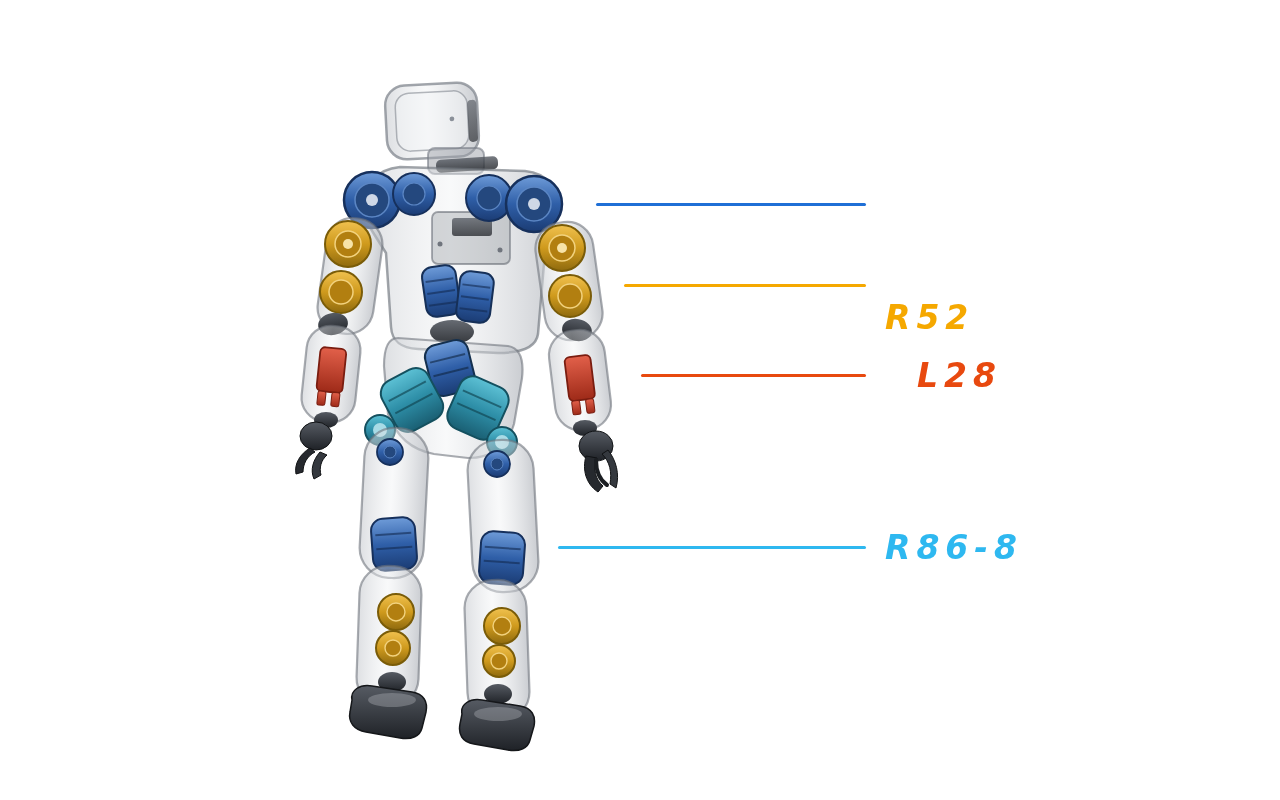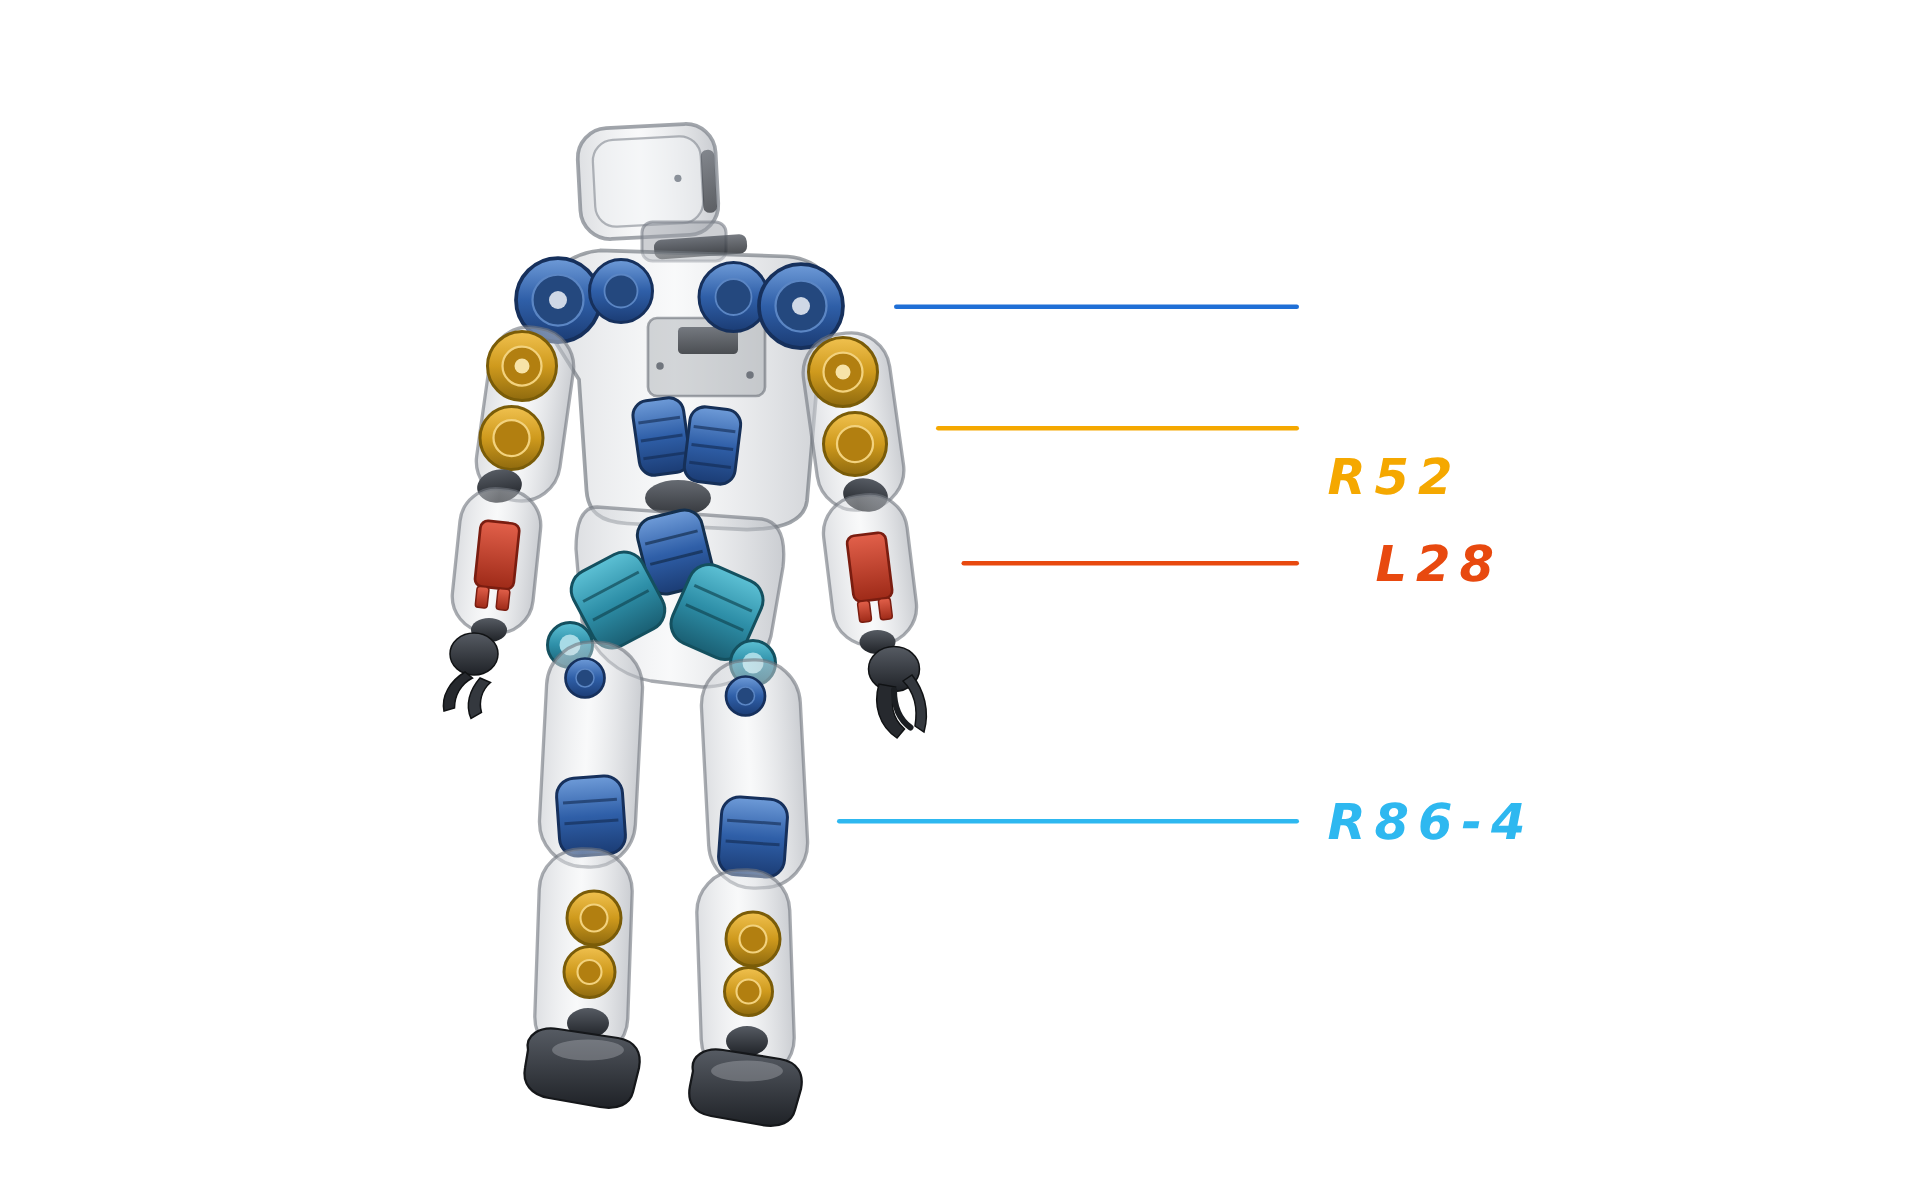--- a/index.html
+++ b/index.html
@@ -209,15 +209,15 @@
     </g>
   </svg>
 
   <div class="callout-line" style="left: 596px; top: 203px; width: 270px; background: rgb(31, 111, 214);"></div>
   <div class="callout-line" style="left: 624px; top: 284px; width: 242px; background: rgb(245, 168, 0);"></div>
   <div class="callout-line" style="left: 641px; top: 374px; width: 225px; background: rgb(232, 73, 15);"></div>
   <div class="callout-line" style="left: 558px; top: 546px; width: 308px; background: rgb(46, 184, 240);"></div>
 
   <div class="callout-label" style="left: 885px; top: 266px; color: rgb(245, 168, 0); margin-top: 32px;">R52</div>
   <div class="callout-label" style="left: 885px; top: 356px; color: rgb(232, 73, 15); margin-left: 32px;">L28</div>
-  <div class="callout-label" style="left: 885px; top: 528px; color: rgb(46, 184, 240);">R86-4</div>
+  <div class="callout-label" style="left: 885px; top: 528px; color: rgb(46, 184, 240);">R86-8</div>
 
 </div>
 
 </body></html>

